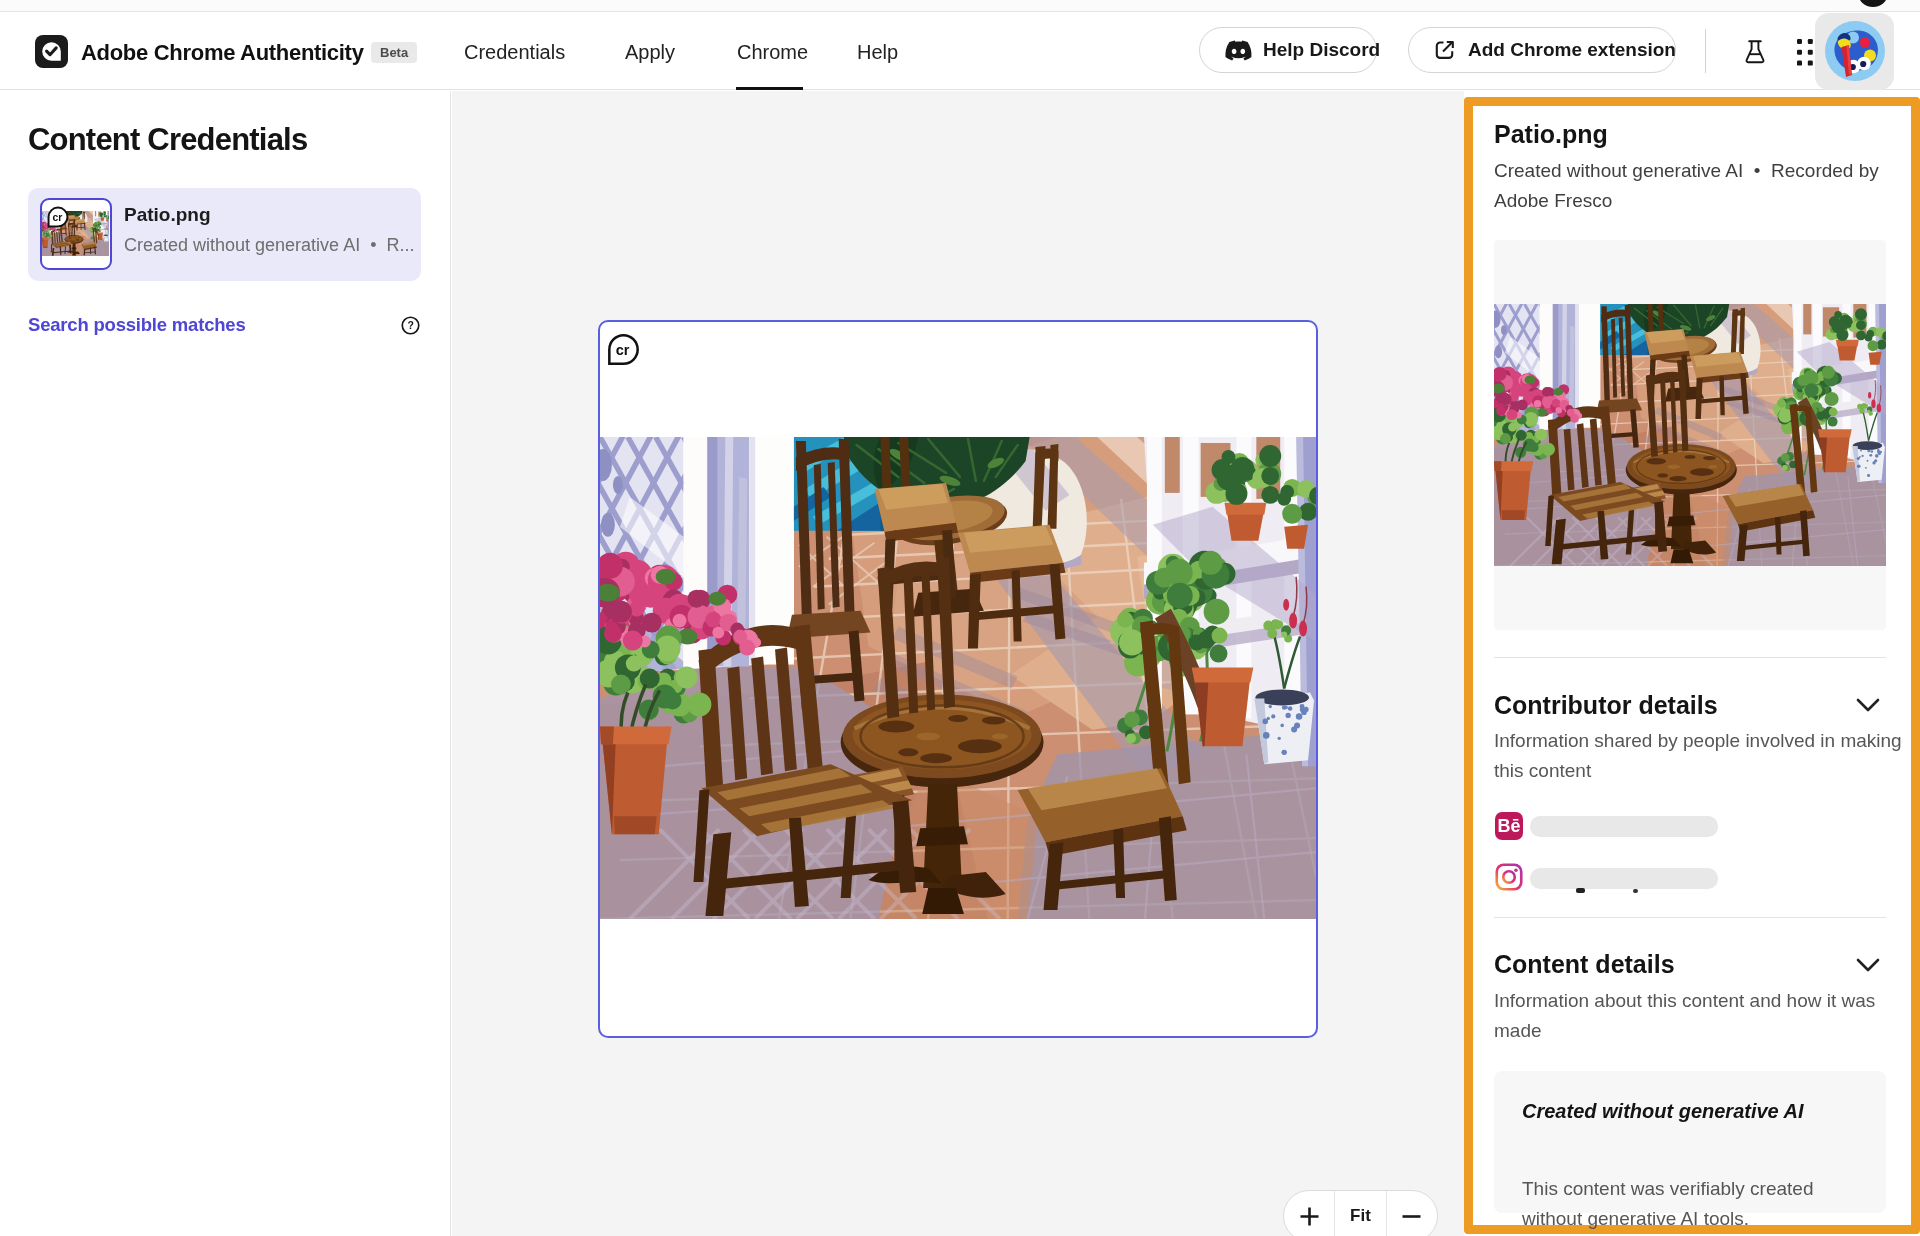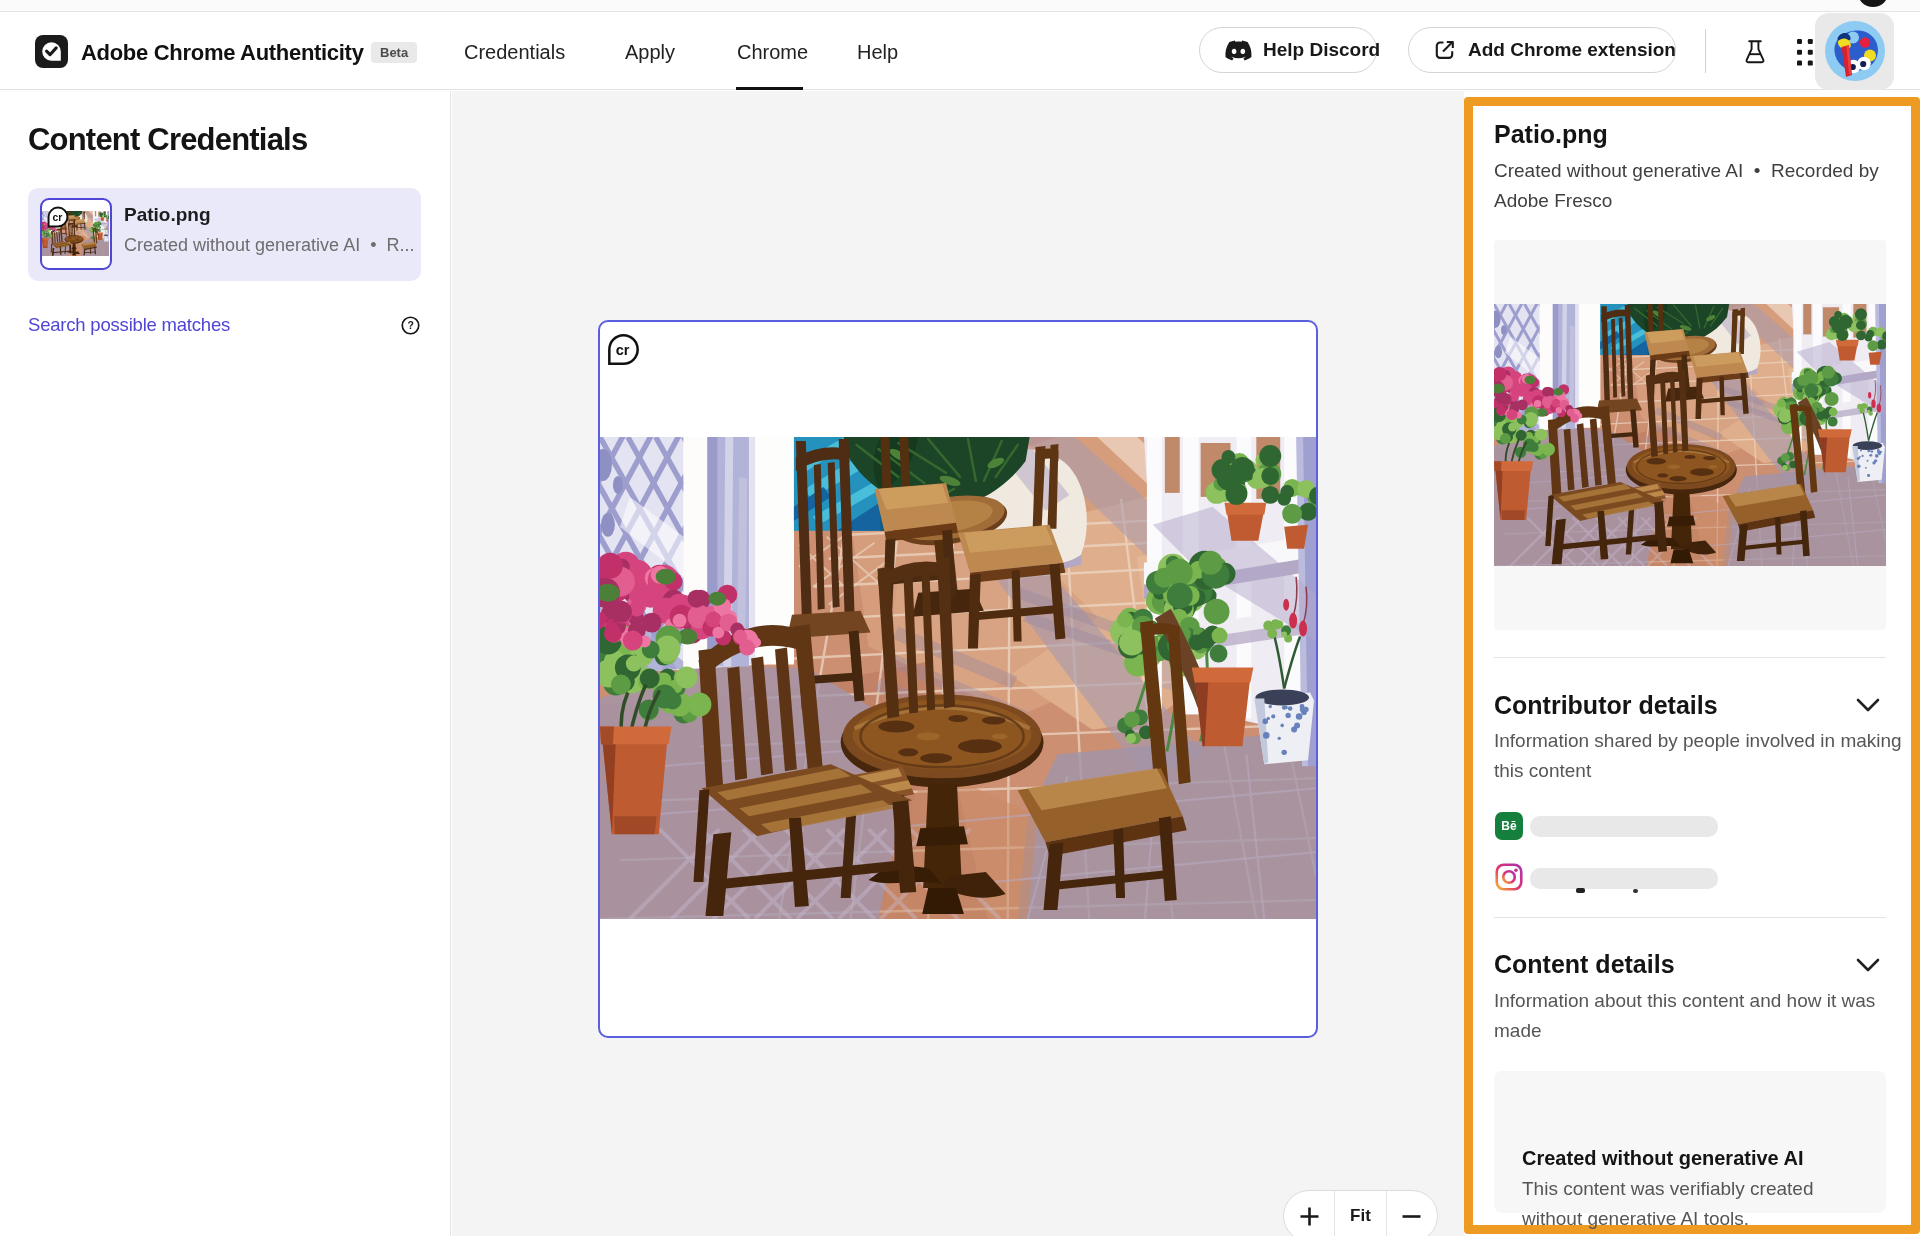--- a/index.html
+++ b/index.html
@@ -27,49 +27,49 @@
   #avatarbg { position:absolute; left:1815px; top:13px; width:79px; height:77px; background:#e9e9ea; border-radius:14px; }
   #avatar { position:absolute; left:1825px; top:21px; width:60px; height:60px; border-radius:50%; overflow:hidden; }
   
   #sidebar { position:absolute; left:0; top:91px; width:451px; height:1145px; background:#fff; border-right:1px solid #e4e4e4; }
   #cc-title { position:absolute; left:28px; top:122px; font-size:31px; font-weight:800; color:#141414; letter-spacing:-0.8px; }
   #cc-card { position:absolute; left:28px; top:188px; width:393px; height:93px; background:#e9e9fa; border-radius:10px; }
   #cc-thumb { position:absolute; left:40px; top:198px; width:72px; height:72px; border:2.5px solid #4f46d6; border-radius:9px; background:#fff; overflow:hidden; }
   #cc-thumb svg.pimg2 { position:absolute; left:0; top:11px; }
   #cc-name { position:absolute; left:124px; top:204px; font-size:19px; font-weight:700; color:#1c1c1c; }
   #cc-sub { position:absolute; left:124px; top:235px; font-size:18px; color:#6e6e6e; }
-  #search-link { position:absolute; left:28px; top:314px; font-size:18.5px; font-weight:400; color:#4f46d6; letter-spacing:-0.2px; }
+  #search-link { position:absolute; left:28px; top:314px; font-size:18.5px; font-weight:700; color:#4f46d6; letter-spacing:-0.2px; }
   #help-q { position:absolute; left:401px; top:316px; }
   
   #main { position:absolute; left:452px; top:91px; width:1012px; height:1145px; background:#f4f4f4; }
   #viewer { position:absolute; left:598px; top:320px; width:720px; height:718px; background:#fff; border:2px solid #5a5fe0; border-radius:10px; }
   #viewer-cr { position:absolute; left:607px; top:333px; }
   #viewer-img { position:absolute; left:600px; top:437px; width:716px; height:482px; }
   #zoomctl { position:absolute; left:1283px; top:1190px; width:155px; height:52px; background:#fff; border:1px solid #dcdcdc; border-radius:26px; display:flex; }
   #zoomctl .seg { flex:1; display:flex; align-items:center; justify-content:center; font-size:17px; font-weight:700; color:#1a1a1a; }
   #zoomctl .seg + .seg { border-left:1px solid #e4e4e4; }
   
   #rpanel { position:absolute; left:1464px; top:97px; width:456px; height:1137px; background:#fff; border:9px solid #ED9B23; border-radius:4px; }
   .rp { position:absolute; }
   #rp-title { left:1494px; top:120px; font-size:25px; font-weight:800; color:#141414; }
   #rp-sub { left:1494px; top:156px; width:430px; font-size:19px; color:#3f3f3f; line-height:30px; }
   #rp-imgbox { left:1494px; top:240px; width:392px; height:390px; background:#f7f7f7; border-radius:4px; }
   #rp-img { left:1494px; top:304px; width:392px; height:262px; }
   #rp-div1 { left:1494px; top:657px; width:392px; height:1px; background:#e3e3e3; }
   #rp-h2 { left:1494px; top:691px; font-size:25px; font-weight:700; color:#141414; }
   #rp-p2 { left:1494px; top:726px; width:430px; font-size:19px; color:#565656; line-height:30px; }
-  #rp-be { left:1495px; top:812px; width:28px; height:28px; background:#15803d; border-radius:7px; color:#fff; font-size:12px; font-weight:800; text-align:center; line-height:28px; }
+  #rp-be { left:1495px; top:812px; width:28px; height:28px; background:#be185d; border-radius:7px; color:#fff; font-size:18px; font-weight:800; text-align:center; line-height:28px; }
   #rp-bebar { left:1530px; top:816px; width:188px; height:21px; background:#e8e8e8; border-radius:10px; }
   #rp-ig { left:1495px; top:863px; width:28px; height:28px; }
   #rp-igbar { left:1530px; top:868px; width:188px; height:21px; background:#e8e8e8; border-radius:10px; }
   #rp-div2 { left:1494px; top:917px; width:392px; height:1px; background:#e3e3e3; }
   #rp-h3 { left:1494px; top:950px; font-size:25px; font-weight:700; color:#141414; }
   #rp-p3 { left:1494px; top:986px; width:430px; font-size:19px; color:#565656; line-height:30px; }
   #rp-card { left:1494px; top:1071px; width:392px; height:142px; background:#f7f7f7; border-radius:8px; }
-  #rp-card-h { left:1522px; top:1147px; font-size:20px; font-weight:700; color:#141414; }
+  #rp-card-h { left:1522px; top:1100px; font-size:20px; font-weight:700; color:#141414;font-style:italic; }
   #rp-card-p { left:1522px; top:1132px; width:340px; font-size:19px; color:#565656; line-height:30px;margin-top:42px; }
   .chev { position:absolute; }
 </style>
 </head>
 <body>
 <svg width="0" height="0" style="position:absolute">
 <defs>
 <symbol id="patio" viewBox="0 0 720 483">
 <rect width="720" height="483" fill="#f7f2ec"></rect>
 <path d="M0 232 L195 218 L195 92 L290 92 L290 0 L720 0 L720 483 L0 483 Z" fill="#cd8f72"></path>

